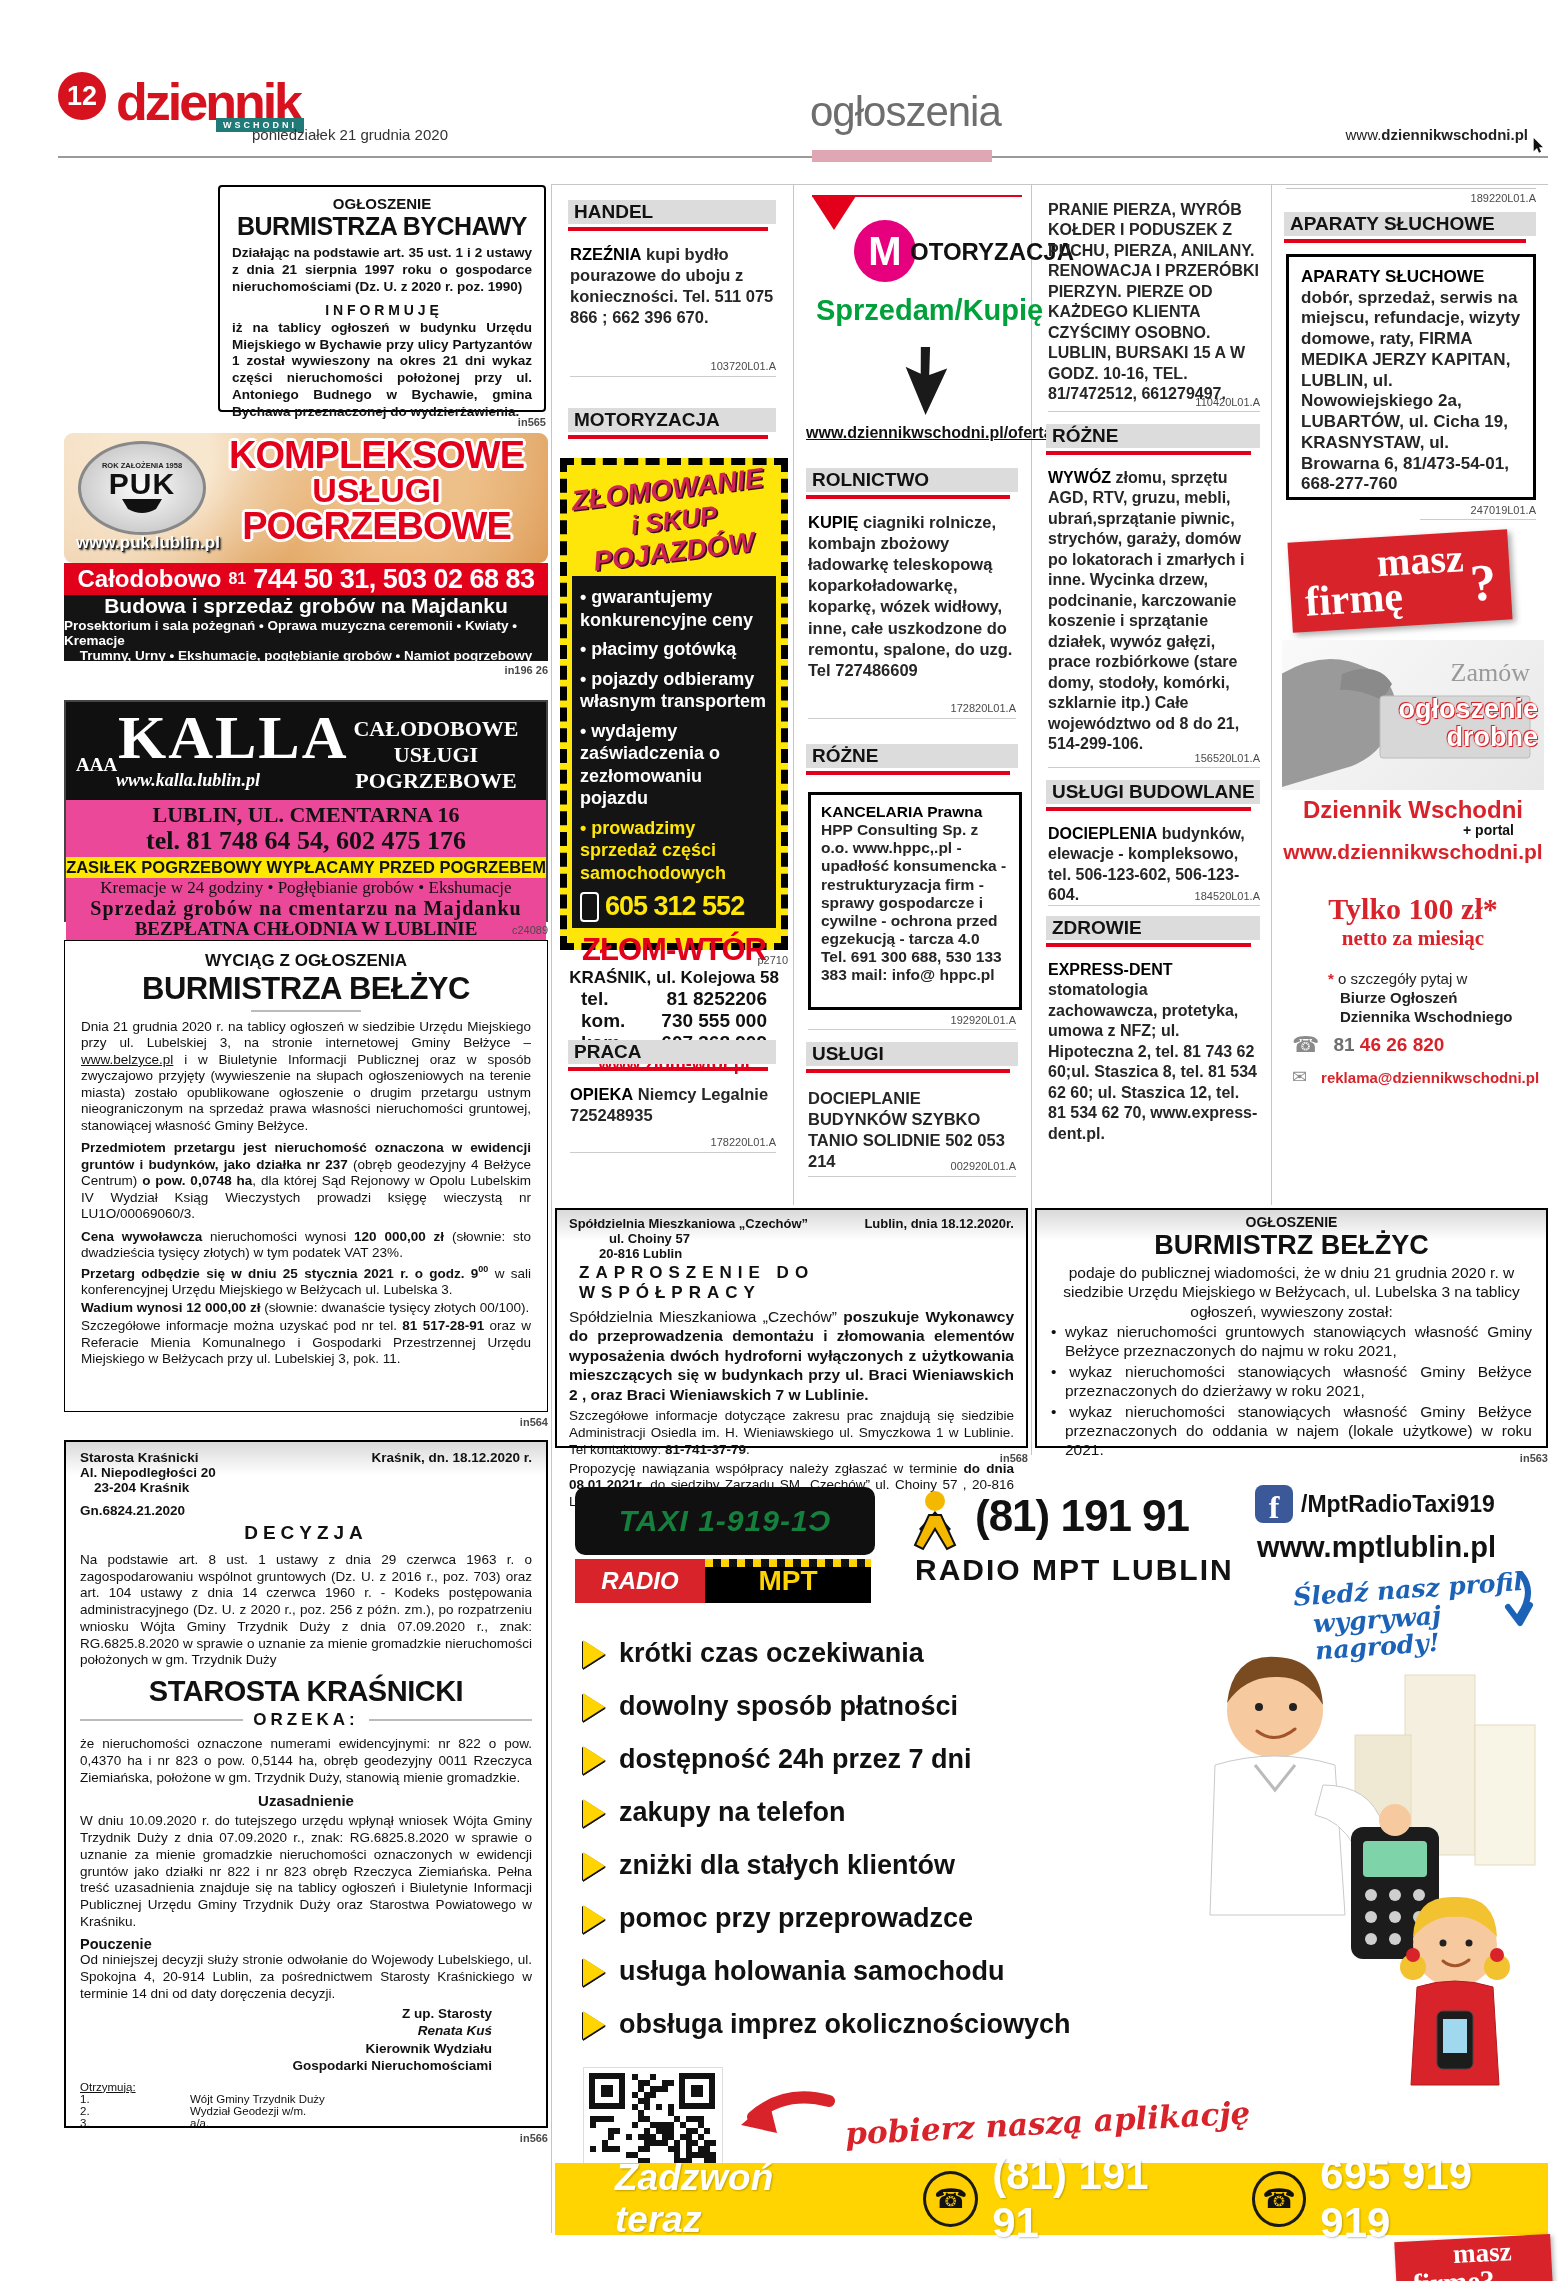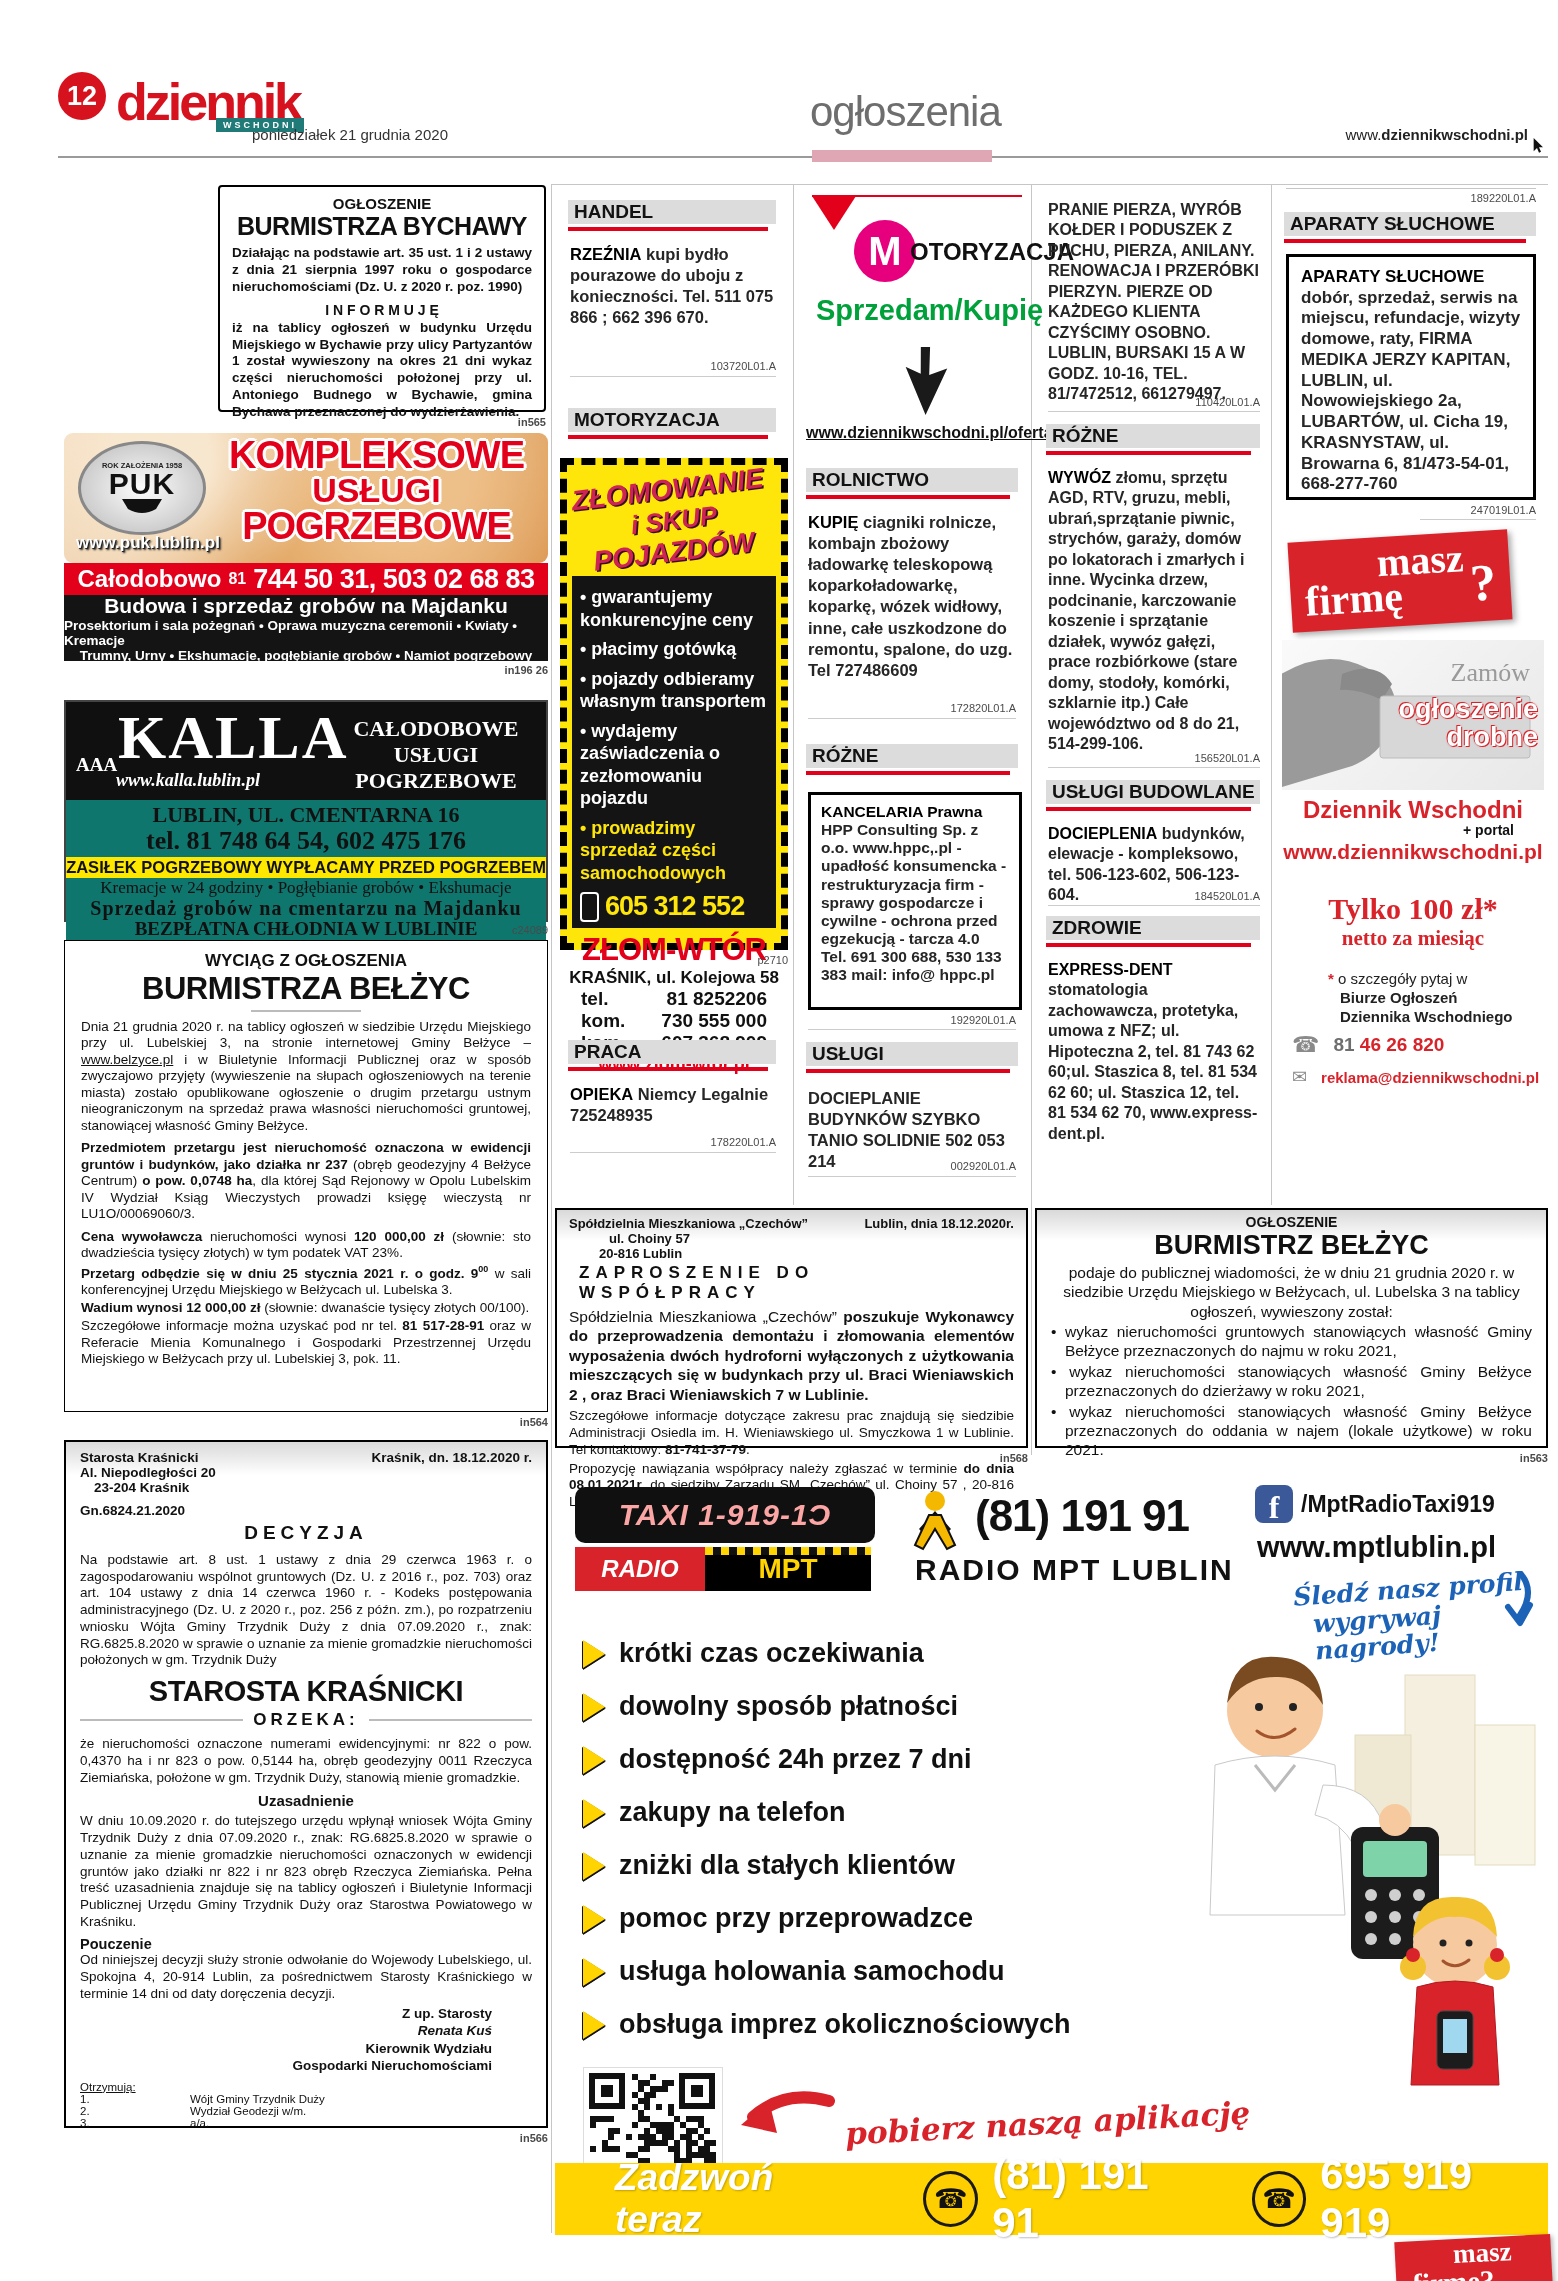--- a/index.html
+++ b/index.html
@@ -132,21 +132,21 @@
   <div class="abs" style="left:64px;top:700px;width:484px;height:222px;border:2px solid #444;box-sizing:border-box;">
     <div style="height:98px;background:#101010;color:#fff;position:relative;">
       <span class="serif abs" style="left:10px;top:52px;font-size:19px;font-weight:700;">AAA</span>
       <span class="serif abs" style="left:52px;top:0px;font-size:62px;font-weight:700;letter-spacing:2px;">KALLA</span>
       <span class="serif abs" style="left:50px;top:68px;font-size:18px;font-style:italic;font-weight:700;">www.kalla.lublin.pl</span>
       <div class="serif abs ctr" style="left:265px;top:14px;width:210px;font-size:22px;font-weight:700;">
         <div>CAŁODOBOWE USŁUGI</div>
         <div>POGRZEBOWE</div>
       </div>
     </div>
-    <div style="background:#0f766e;height:156px;">
+    <div style="background:#ec4899;height:156px;">
       <div class="serif ctr" style="font-size:22px;font-weight:700;padding-top:2px;">LUBLIN, UL. CMENTARNA 16</div>
       <div class="serif ctr" style="font-size:26px;font-weight:700;line-height:1;">tel. 81 748 64 54,  602 475 176</div>
       <div class="ctr" style="background:#ffe800;font-size:16.5px;font-weight:800;margin-top:3px;padding:1px 0;">ZASIŁEK POGRZEBOWY WYPŁACAMY PRZED POGRZEBEM</div>
       <div class="serif ctr" style="font-size:17px;">Kremacje w 24 godziny • Pogłębianie grobów • Ekshumacje</div>
       <div class="serif ctr" style="font-size:20px;font-weight:700;letter-spacing:1px;line-height:1;">Sprzedaż grobów na cmentarzu na Majdanku</div>
       <div class="serif ctr" style="font-size:19px;font-weight:700;">BEZPŁATNA CHŁODNIA W LUBLINIE</div>
     </div>
   </div>
   <div class="abs code" style="left:448px;top:924px;width:100px;">c24089</div>
 
@@ -402,21 +402,21 @@
       <p class="jc" style="margin:0 0 2px;padding-left:14px;text-indent:-14px;">• <span>wykaz nieruchomości gruntowych stanowiących własność Gminy Bełżyce przeznaczonych do najmu w roku 2021,</span></p>
       <p class="jc" style="margin:0 0 2px;padding-left:14px;text-indent:-14px;">• <span>wykaz nieruchomości stanowiących własność Gminy Bełżyce przeznaczonych do dzierżawy w roku 2021,</span></p>
       <p class="jc" style="margin:0;padding-left:14px;text-indent:-14px;">• <span>wykaz nieruchomości stanowiących własność Gminy Bełżyce przeznaczonych do oddania w najem (lokale użytkowe) w roku 2021.</span></p>
     </div>
   </div>
   <div class="abs code" style="left:1448px;top:1452px;width:100px;font-weight:700;">in563</div>
 
   <div class="abs" style="left:555px;top:1475px;width:993px;height:760px;">
 
     <div style="position:absolute;left:20px;top:12px;width:300px;">
-      <div style="background:#101010;border-radius:10px;height:56px;display:flex;align-items:center;justify-content:center;color:#fca5a5;font-size:30px;font-weight:900;font-style:italic;letter-spacing:1px;">TAXI 1-919-1Ɔ</div>
+      <div style="background:#101010;border-radius:10px;height:68px;display:flex;align-items:center;justify-content:center;color:#15803d;font-size:30px;font-weight:900;font-style:italic;letter-spacing:1px;">TAXI 1-919-1Ɔ</div>
       <div style="display:flex;margin-top:4px;">
         <div style="background:#d8232a;width:130px;height:44px;display:flex;align-items:center;justify-content:center;color:#fff;font-size:24px;font-weight:900;font-style:italic;">RADIO</div>
         <div style="background:#000000;width:166px;height:44px;display:flex;align-items:center;justify-content:center;color:#ffd400;font-size:28px;font-weight:900;position:relative;">
           <div style="position:absolute;left:0;top:0;width:100%;height:8px;background:repeating-linear-gradient(90deg,#ffd400 0 8px,#101010 8px 16px);"></div>
           <span>MPT</span>
         </div>
       </div>
     </div>
 
     <svg style="position:absolute;left:348px;top:14px;" width="64" height="70" viewBox="0 0 32 35">

